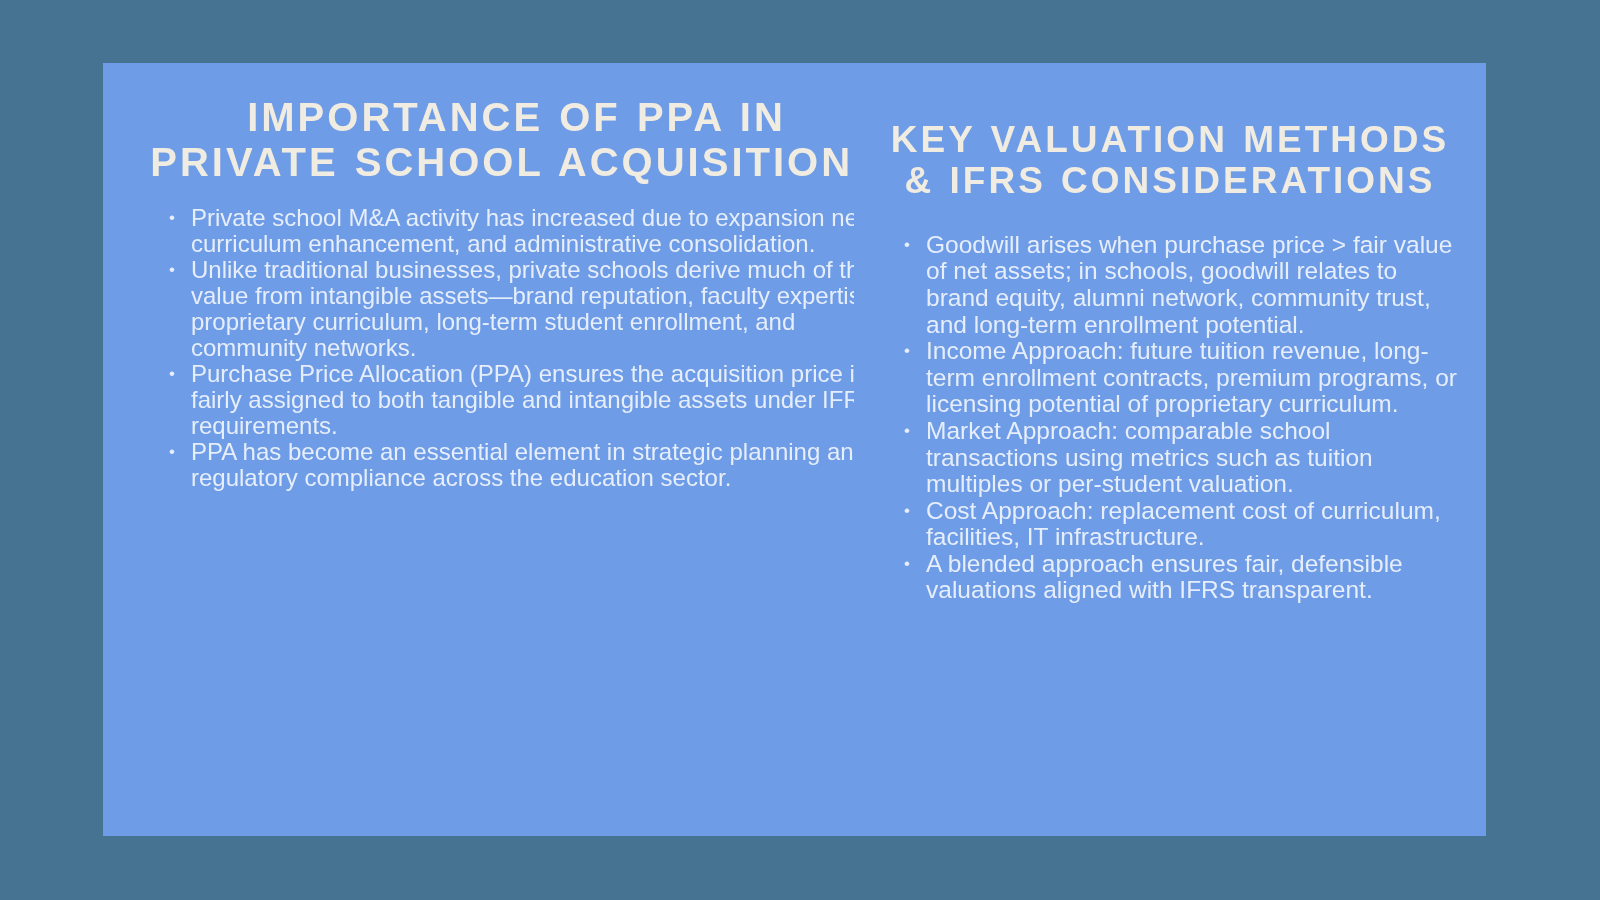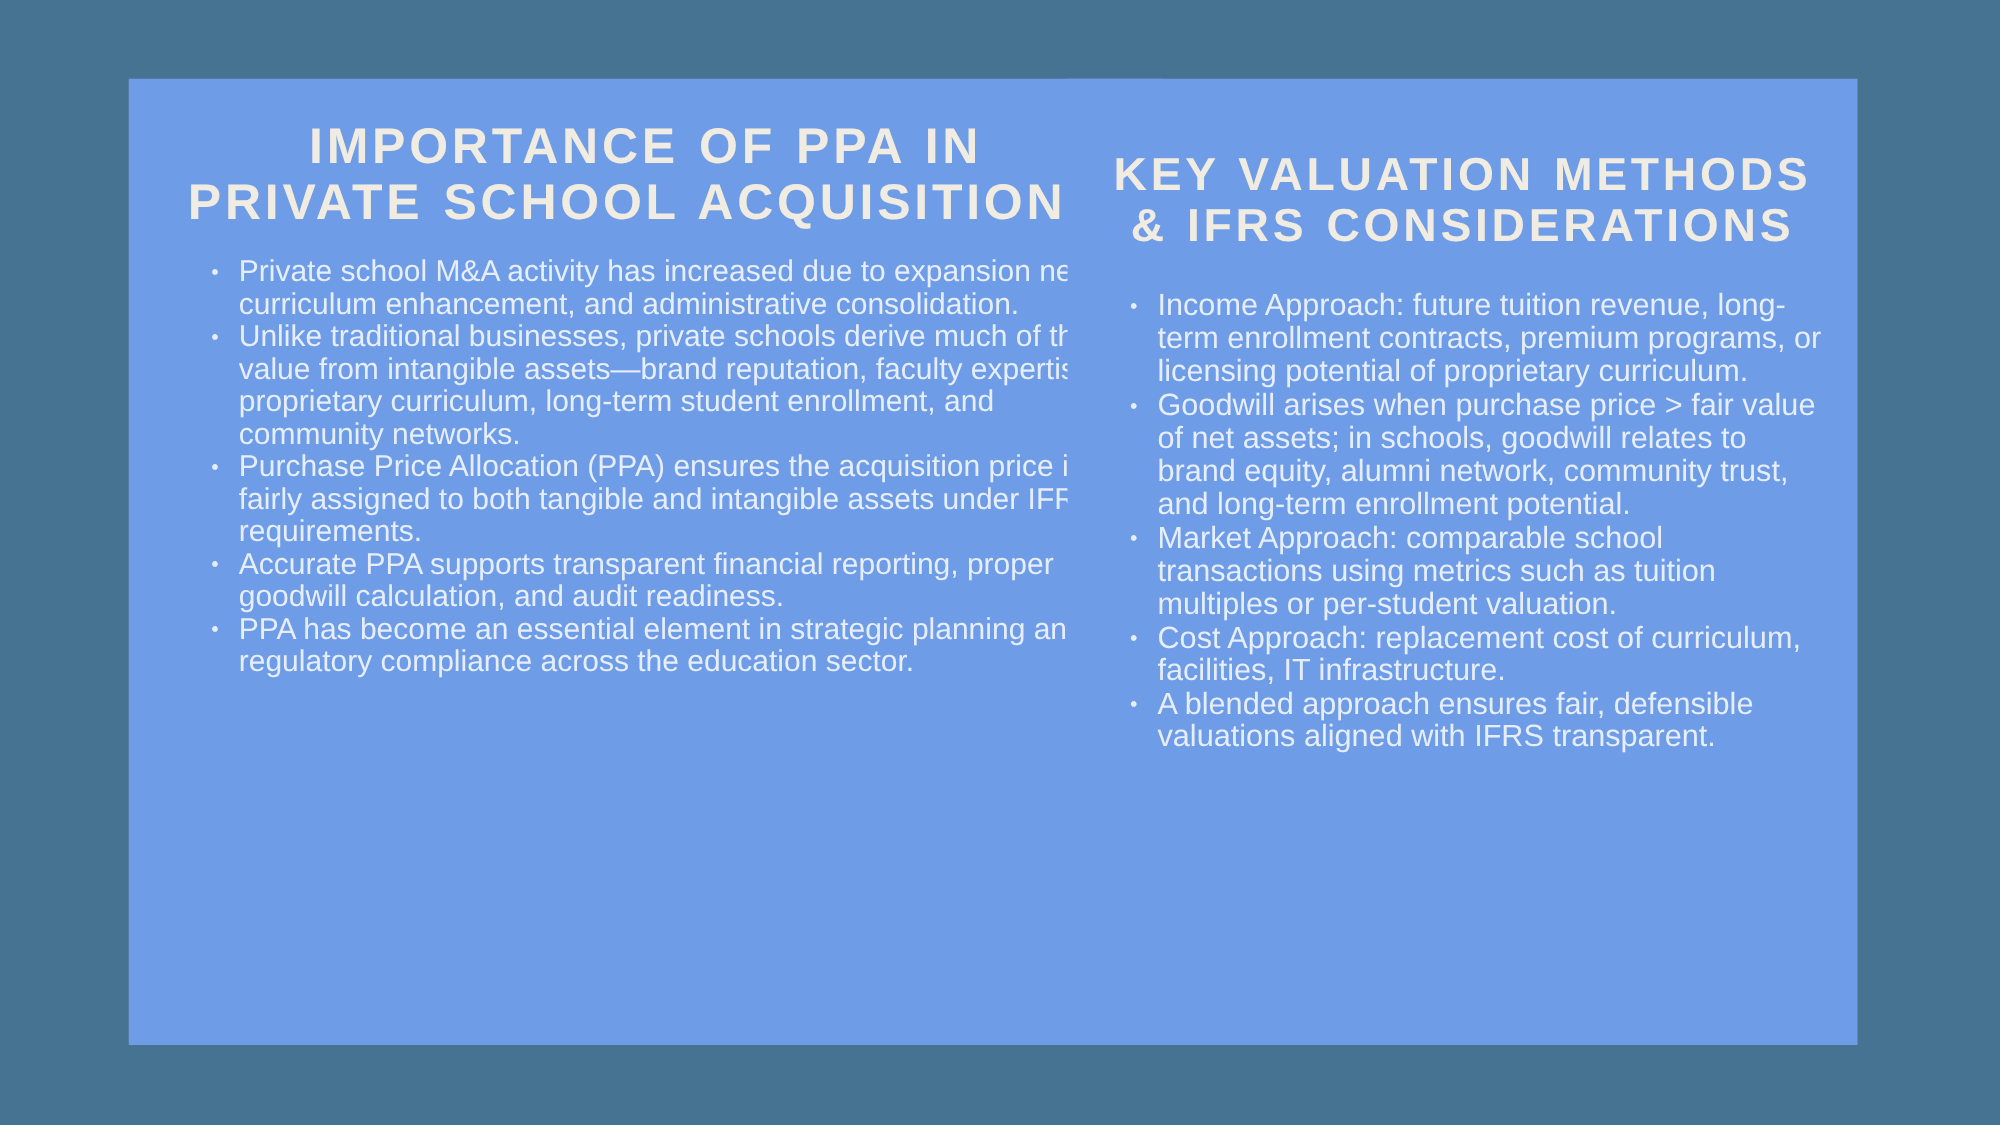--- a/index.html
+++ b/index.html
@@ -115,29 +115,28 @@
 <body>
 
 <div id="slide">
 
   <section class="panel panel-left">
     <h2 class="panel-title">IMPORTANCE OF PPA IN PRIVATE SCHOOL ACQUISITIONS</h2>
     <ul class="bullets">
       <li>Private school M&amp;A activity has increased due to expansion needs, curriculum enhancement, and administrative consolidation.</li>
       <li>Unlike traditional businesses, private schools derive much of their value from intangible assets—brand reputation, faculty expertise, proprietary curriculum, long-term student enrollment, and community networks.</li>
       <li>Purchase Price Allocation (PPA) ensures the acquisition price is fairly assigned to both tangible and intangible assets under IFRS 3 requirements.</li>
-      <li>Accurate PPA supports transparent financial reporting, proper goodwill calculation, and audit readiness.</li>
       <li>PPA has become an essential element in strategic planning and regulatory compliance across the education sector.</li>
     </ul>
   </section>
 
   <section class="panel panel-right">
     <h2 class="panel-title">KEY VALUATION METHODS &amp; IFRS CONSIDERATIONS</h2>
     <ul class="bullets">
+      <li>Goodwill arises when purchase price &gt; fair value of net assets; in schools, goodwill relates to brand equity, alumni network, community trust, and long-term enrollment potential.</li>
       <li>Income Approach: future tuition revenue, long-term enrollment contracts, premium programs, or licensing potential of proprietary curriculum.</li>
-      <li>Goodwill arises when purchase price &gt; fair value of net assets; in schools, goodwill relates to brand equity, alumni network, community trust, and long-term enrollment potential.</li>
       <li>Market Approach: comparable school transactions using metrics such as tuition multiples or per-student valuation.</li>
       <li>Cost Approach: replacement cost of curriculum, facilities, IT infrastructure.</li>
       <li>A blended approach ensures fair, defensible valuations aligned with IFRS transparent.</li>
     </ul>
   </section>
 
 </div>
 
 </body></html>

